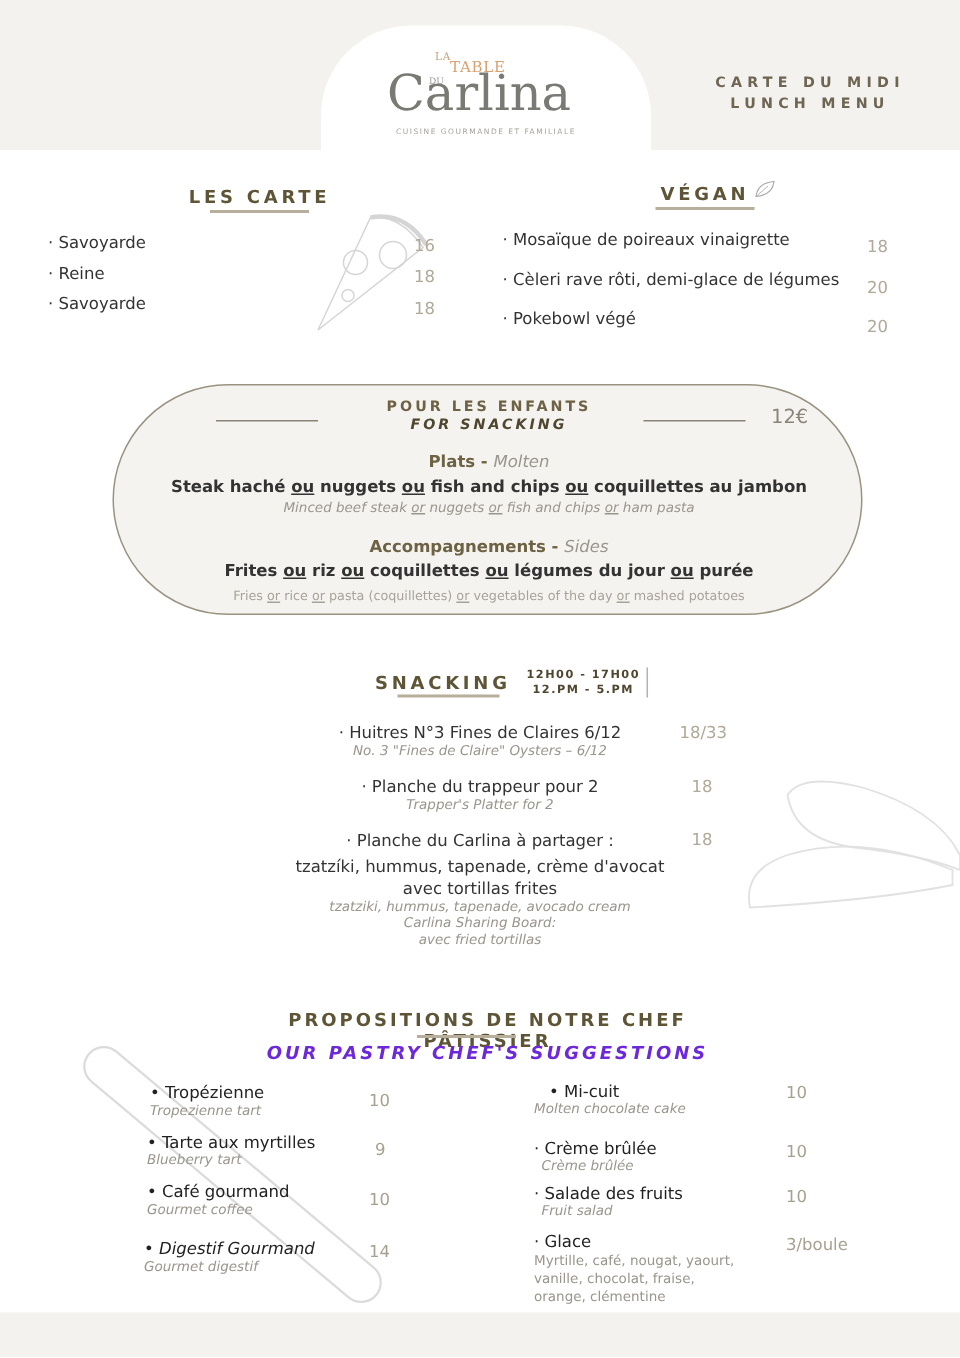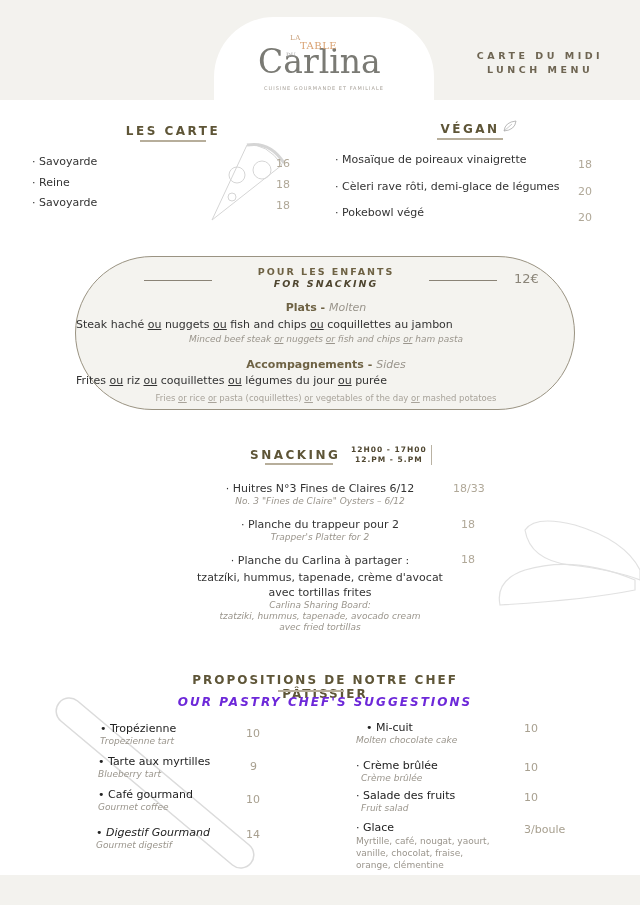--- a/index.html
+++ b/index.html
@@ -53,21 +53,21 @@
   .kids {
     position: absolute; left: 75px; top: 256px; width: 500px; height: 154px;
     border: 1.2px solid #9a9382; border-radius: 77px; background: #f4f3ef;
   }
   .kids .line { position: absolute; height: 1px; background: #8a8376; top: 23px; }
   .kids .t1 { position: absolute; left: 0; width: 500px; top: 9px; text-align: center; font-size: 9.5px; font-weight: bold; letter-spacing: 2px; color: #6e6244; }
   .kids .t2 { position: absolute; left: 0; width: 500px; top: 21px; text-align: center; font-size: 9.5px; font-weight: bold; font-style: italic; letter-spacing: 2px; color: #4f4630; }
   .kids .price-kids { position: absolute; left: 438px; top: 14px; font-size: 13px; color: #8a8478; }
   .kids .h { position: absolute; left: 0; width: 500px; text-align: center; font-size: 11px; font-weight: bold; color: #6e6244; }
   .kids .h i { font-weight: normal; color: #9a958c; }
-  .kids .fr { position: absolute; left: 0; width: 500px; text-align: left; font-size: 11px; color: #333; }
+  .kids .fr { position: absolute; left: 0; width: 500px; text-align: center; font-size: 11px; color: #333; font-weight: bold; }
   .kids .en { position: absolute; left: 0; width: 500px; text-align: center; font-size: 9px; font-style: italic; color: #9a958c; }
   .kids .en.plain { font-style: normal; color: #a8a39a; }
   u { text-decoration: underline; }
 
   .snack-time { position: absolute; left: 351px; top: 445px; font-size: 7.5px; font-weight: bold; letter-spacing: 1px; color: #4f4630; line-height: 10px; text-align: center; }
   .snack-bar { position: absolute; left: 431px; top: 445px; width: 1px; height: 20px; background: #b9b2a3; }
   .snk { position: absolute; left: 180px; width: 280px; text-align: center; }
   .snk .fr { font-size: 11px; color: #333; line-height: 15px; }
   .snk .en { font-size: 9px; font-style: italic; color: #9a958c; line-height: 11px; }
   .snk-price { position: absolute; font-size: 11px; color: #b0a898; }
@@ -210,22 +210,22 @@
 <div class="snk" style="top:517px;">
   <div class="fr">· Planche du trappeur pour 2</div>
   <div class="en">Trapper's Platter for 2</div>
 </div>
 <div class="snk-price" style="left:461px;top:518px;">18</div>
 
 <div class="snk" style="top:553px;">
   <div class="fr">· Planche du Carlina à partager :</div>
   <div class="fr" style="margin-top:2px;">tzatzíki, hummus, tapenade, crème d'avocat</div>
   <div class="fr">avec tortillas frites</div>
+  <div class="en">tzatziki, hummus, tapenade, avocado cream</div>
   <div class="en">Carlina Sharing Board:</div>
-  <div class="en">tzatziki, hummus, tapenade, avocado cream</div>
   <div class="en">avec fried tortillas</div>
 </div>
 <div class="snk-price" style="left:461px;top:553px;">18</div>
 
 <svg class="sketch" style="left:50px;top:690px;" width="210" height="185" viewBox="0 0 210 185">
   <rect x="-20" y="80" width="250" height="26" rx="13" transform="rotate(40 105 93)" fill="none" stroke="#999" stroke-width="1.5"></rect>
 </svg>
 <div class="pastry-title">PROPOSITIONS DE NOTRE CHEF PÂTISSIER</div>
 <div class="underline" style="left:278px;top:690px;width:66px;"></div>
 <div class="pastry-sub">OUR PASTRY CHEF'S SUGGESTIONS</div>

